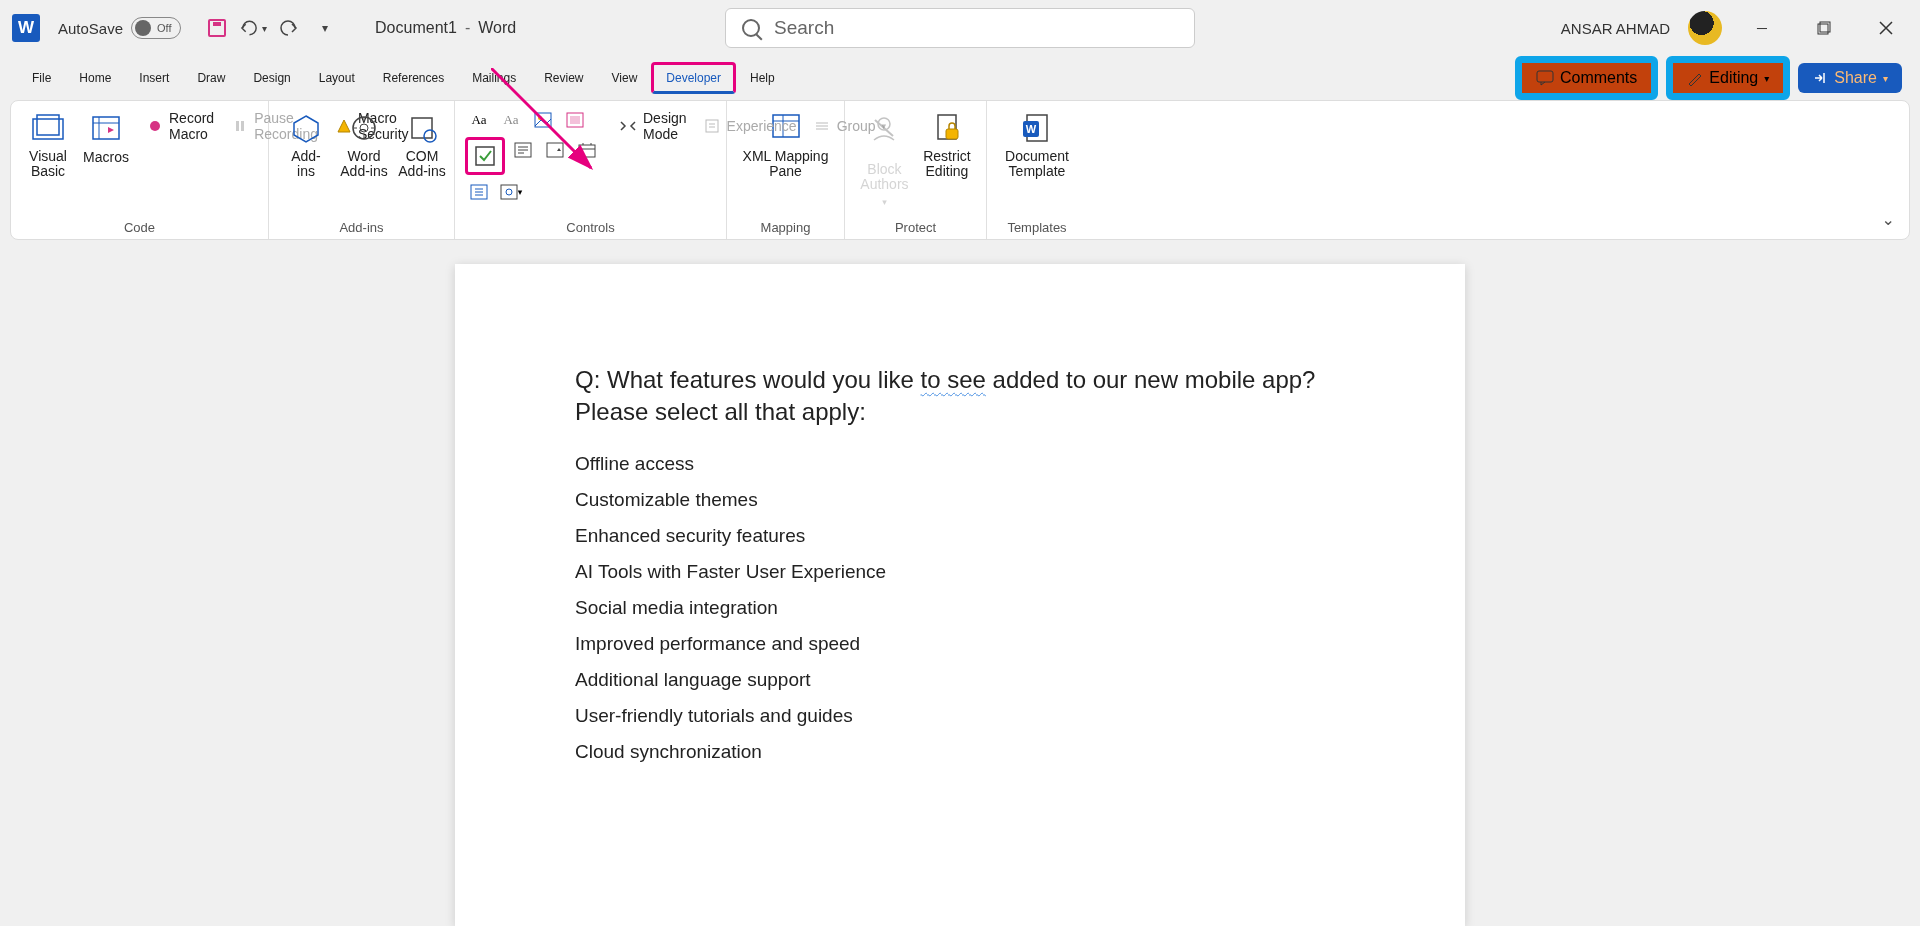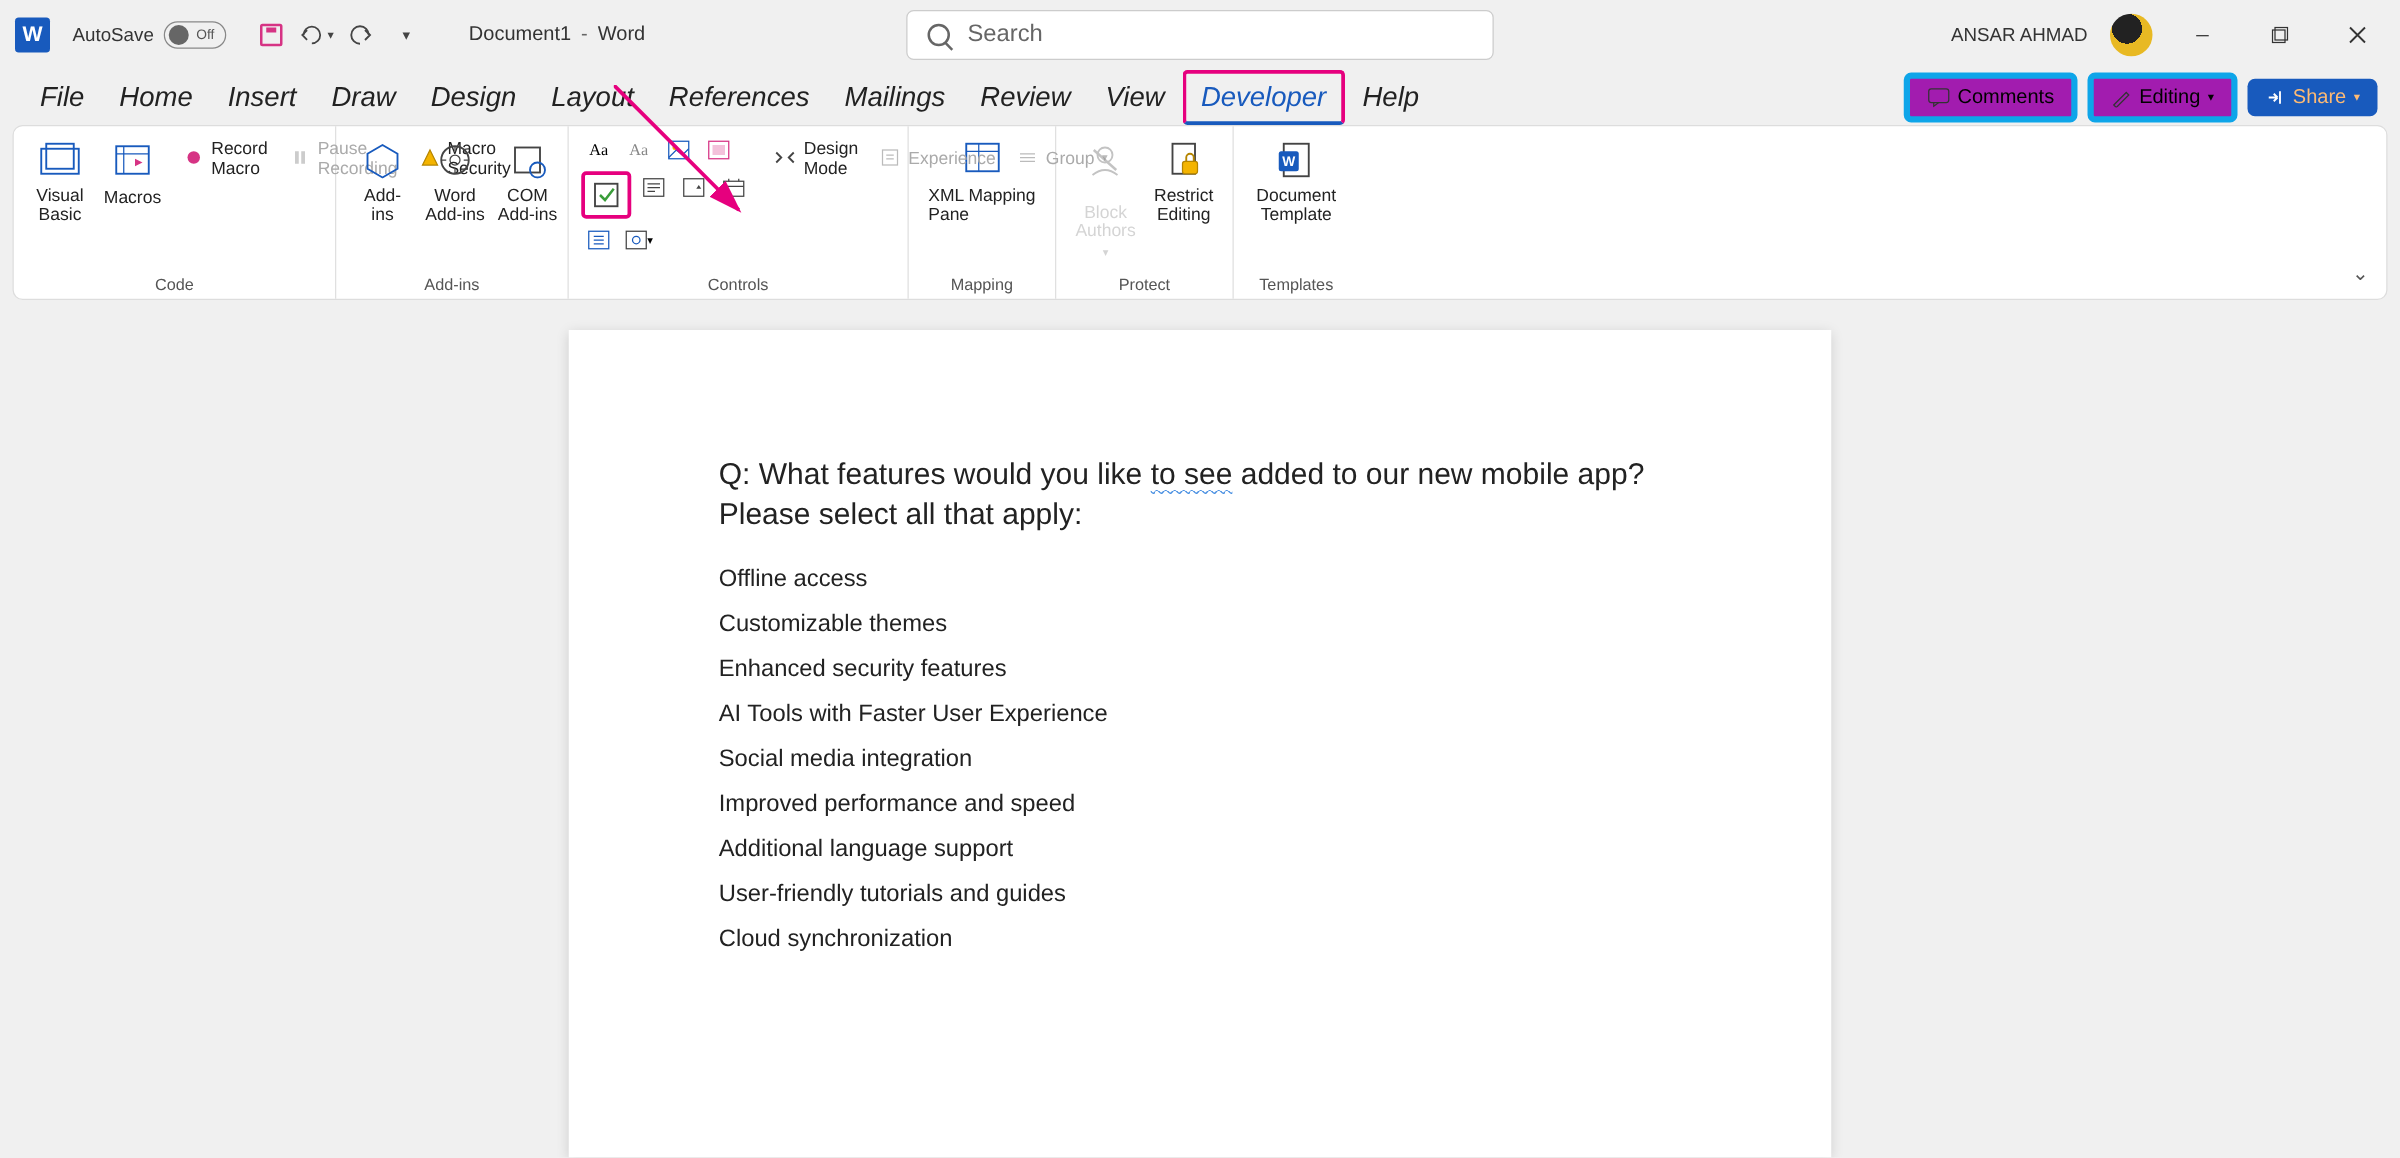--- a/index.html
+++ b/index.html
@@ -21,24 +21,24 @@
 .search-icon { width: 18px; height: 18px; border: 2px solid #666; border-radius: 50%; position: relative; margin-right: 14px; }
 .search-icon::after { content:""; position:absolute; width:8px; height:2px; background:#666; transform:rotate(45deg); bottom:-3px; right:-5px; }
 .search-text { color: #666; font-size: 19px; }
 .titlebar-right { margin-left: auto; display: flex; align-items: center; gap: 18px; }
 .username { font-size: 15px; color: #333; }
 .avatar { width: 34px; height: 34px; border-radius: 50%; background: radial-gradient(circle at 40% 35%, #222 0 40%, #e8b923 40% 100%); }
 .win-btn { width: 44px; height: 30px; display:flex; align-items:center; justify-content:center; color:#333; font-size:14px; cursor:pointer; }
 
 
 .tabs { height: 44px; display: flex; align-items: center; padding: 0 18px; gap: 0; background:#f0f0f0; }
-.tab { padding: 8px 14px; font-size: 22px; color: #222; cursor: pointer; font-style: italic; }
+.tab { padding: 8px 14px; font-size: 12px; color: #222; cursor: pointer; }
 .tab.active { color: #185abd; border-bottom: 3px solid #185abd; font-weight: 400; }
 .tabs-right { margin-left: auto; display:flex; gap:8px; align-items:center; }
-.pill-btn { border:5px solid #0ea5e9; border-radius:6px; padding:6px 14px; font-size:16px; background:#a21caf; display:flex; align-items:center; gap:6px; cursor:pointer; }
+.pill-btn { border:7px solid #0ea5e9; border-radius:6px; padding:6px 14px; font-size:16px; background:#c2410c; display:flex; align-items:center; gap:6px; cursor:pointer; }
 .share-btn { background:#185abd; color:#fdba74; border:none; }
 
 
 .ribbon { background:#fff; border:1px solid #ddd; border-radius:8px; margin:0 10px; height:140px; display:flex; position:relative; }
 .group { border-right:1px solid #e0e0e0; padding:6px 10px 4px; display:flex; flex-direction:column; }
 .group-body { flex:1; display:flex; align-items:flex-start; gap:4px; }
 .group-label { text-align:center; font-size:13px; color:#555; padding-top:2px; }
 .big-btn { display:flex; flex-direction:column; align-items:center; justify-content:flex-start; padding:4px 8px; cursor:pointer; font-size:14px; color:#222; gap:4px; min-width:54px; }
 .big-btn .ico { width:34px; height:34px; display:flex; align-items:center; justify-content:center; }
 .small-row { display:flex; flex-direction:row; gap:4px; }
@@ -349,21 +349,21 @@
 
   <div class="group" style="width:118px;">
     <div class="group-body" style="justify-content:center;">
       <div class="big-btn">
         <div class="ico">
             <svg width="34" height="30">
               <rect x="4" y="2" width="26" height="22" fill="none" stroke="#185abd" stroke-width="1.5"></rect>
               <path d="M4 8 H30 M14 2 V24" stroke="#185abd"></path>
             </svg>
           </div>
-        <span style="white-space:pre;line-height:1.1;">XML Mapping
+        <span style="white-space:pre;text-align:center;line-height:1.1;">XML Mapping
 Pane</span>
       </div>
     </div>
     <div class="group-label">Mapping</div>
   </div>
 
   <div class="group" style="width:142px;">
     <div class="group-body">
       <div class="big-btn" style="opacity:.5;">
         <div class="ico">

